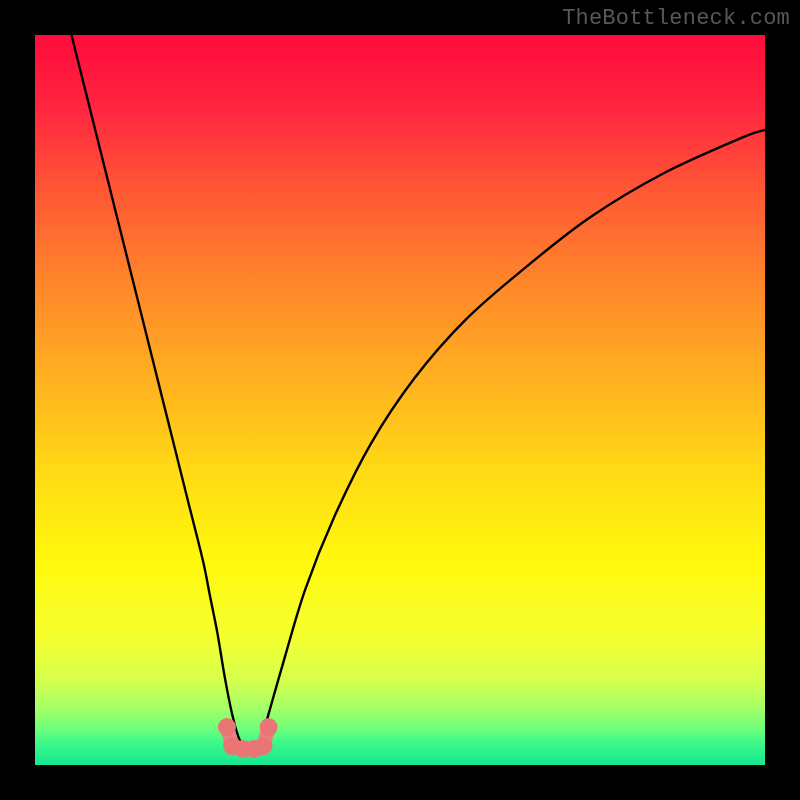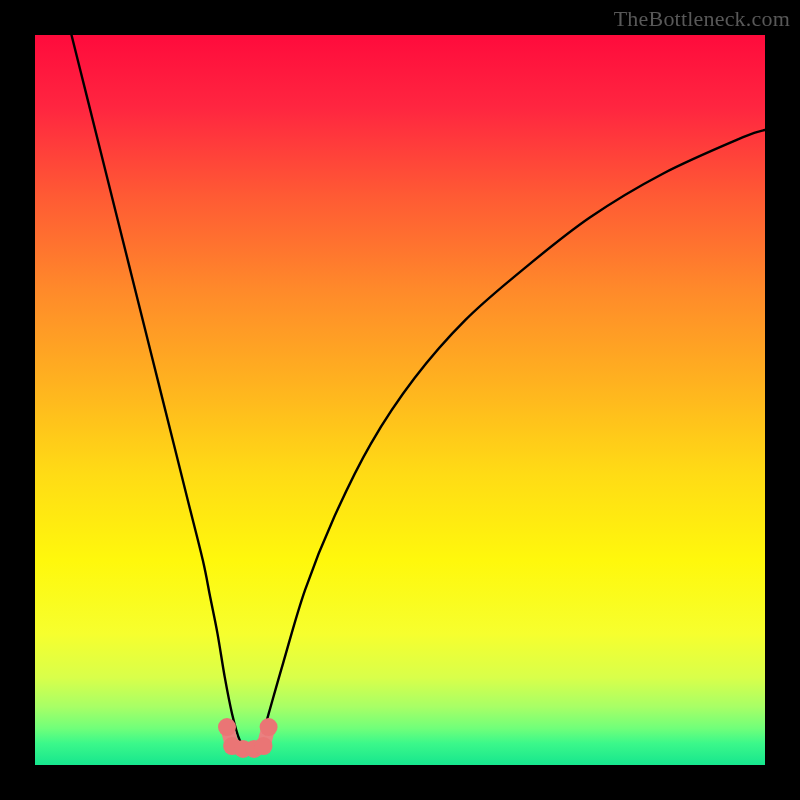--- a/index.html
+++ b/index.html
@@ -27,21 +27,21 @@
     overflow: hidden;
   }
   .watermark {
     position: absolute;
     top: 6px;
     right: 10px;
     color: #585858;
     font-size: 22px;
     font-weight: 500;
     letter-spacing: 0.2px;
-    font-family: Liberation Serif, serif;
+    font-family: Liberation Mono, monospace;
   }
   svg { display: block; }
 </style>
 </head>
 <body>
 
 <div class="frame">
   <div class="watermark">TheBottleneck.com</div>
   <div class="plot-area">
     <svg id="chart-svg" width="730" height="730" viewBox="0 0 730 730">

